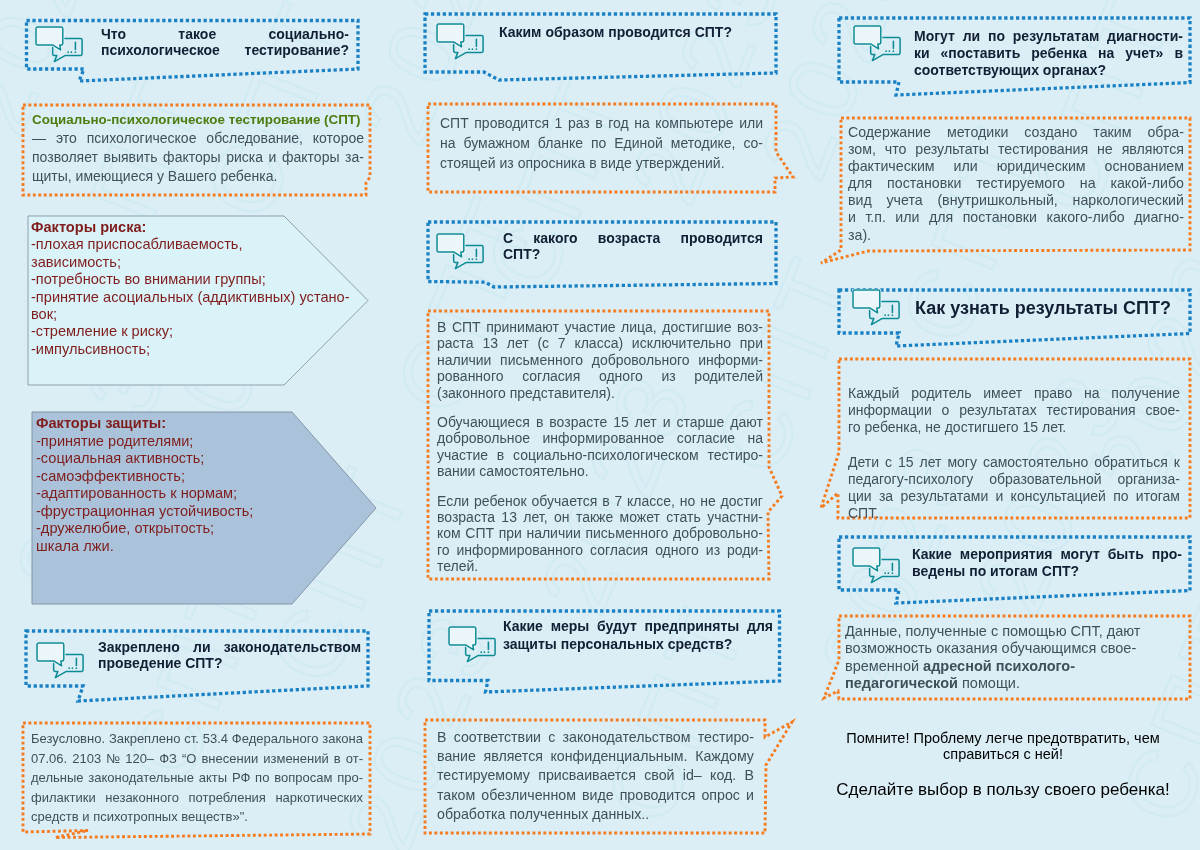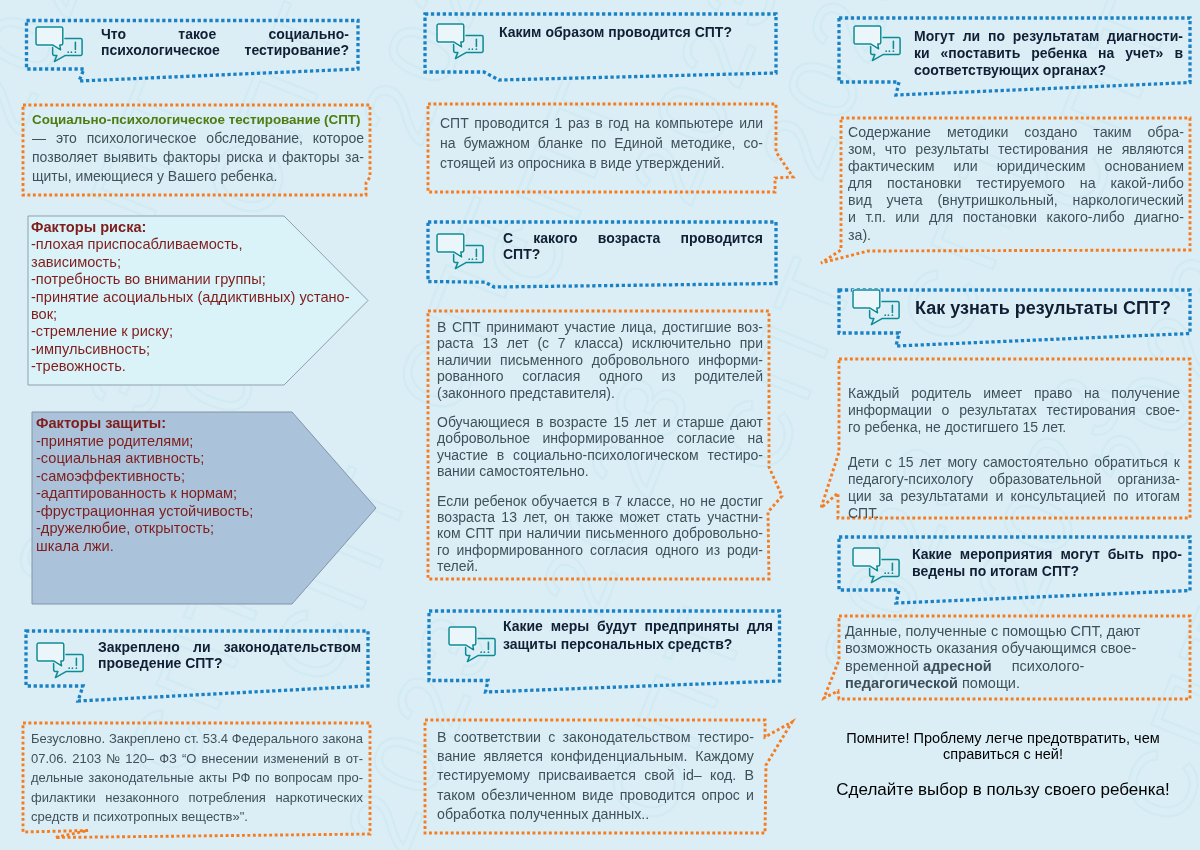--- a/index.html
+++ b/index.html
@@ -210,35 +210,34 @@
   <div>
         <div class="ln j"><span>Дети</span><span>с</span><span>15</span><span>лет</span><span>могу</span><span>самостоятельно</span><span>обратиться</span><span>к</span></div>
         <div class="ln j"><span>педагогу-психологу</span><span>образовательной</span><span>организа-</span></div>
         <div class="ln j"><span>ции</span><span>за</span><span>результатами</span><span>и</span><span>консультацией</span><span>по</span><span>итогам</span></div>
         <div class="ln"><span>СПТ.</span></div>
       </div>
 </div>
 <div class="tb atxt" style="left:845px;top:623px;width:335px;font-size:14.5px;line-height:17.3px;">
       <div class="ln"><span>Данные,</span><span> </span><span>полученные</span><span> </span><span>с</span><span> </span><span>помощью</span><span> </span><span>СПТ,</span><span> </span><span>дают</span></div>
       <div class="ln"><span>возможность</span><span> </span><span>оказания</span><span> </span><span>обучающимся</span><span> </span><span>свое-</span></div>
-      <div class="ln"><span>временной</span><span> </span><span style="font-weight: bold;">адресной</span><span style="font-weight: bold;"> </span><span style="font-weight: normal; margin-left: 16px;">психолого-</span></div>
+      <div class="ln"><span>временной</span><span> </span><span style="font-weight: bold;">адресной</span><span style="font-weight: bold;"> </span><span style="font-weight: bold;">психолого-</span></div>
       <div class="ln"><span style="font-weight: bold;">педагогической</span><span style="font-weight: bold;"> </span><span style="font-weight: normal;">помощи.</span></div>
     </div>
 
 <div class="tb ptxt" style="left:31px;top:219px;width:306px;font-size:14.6px;line-height:17.4px;">
   <div class="ln ptitle">Факторы риска:</div>
   <div>
         <div class="ln"><span>-плохая</span><span> </span><span>приспосабливаемость,</span></div>
         <div class="ln"><span>зависимость;</span></div>
         <div class="ln"><span>-потребность</span><span> </span><span>во</span><span> </span><span>внимании</span><span> </span><span>группы;</span></div>
         <div class="ln"><span>-принятие</span><span> </span><span>асоциальных</span><span> </span><span>(аддиктивных)</span><span> </span><span>устано-</span></div>
         <div class="ln"><span>вок;</span></div>
         <div class="ln"><span>-стремление</span><span> </span><span>к</span><span> </span><span>риску;</span></div>
         <div class="ln"><span>-импульсивность;</span></div>
-        <div class="ln"><span>-тревожность.</span></div>
       </div>
 </div>
 <div class="tb ptxt" style="left:36px;top:415px;width:252px;font-size:14.6px;line-height:17.5px;">
   <div class="ln ptitle">Факторы защиты:</div>
   <div>
         <div class="ln"><span>-принятие</span><span> </span><span>родителями;</span></div>
         <div class="ln"><span>-социальная</span><span> </span><span>активность;</span></div>
         <div class="ln"><span>-самоэффективность;</span></div>
         <div class="ln"><span>-адаптированность</span><span> </span><span>к</span><span> </span><span>нормам;</span></div>
         <div class="ln"><span>-фрустрационная</span><span> </span><span>устойчивость;</span></div>

